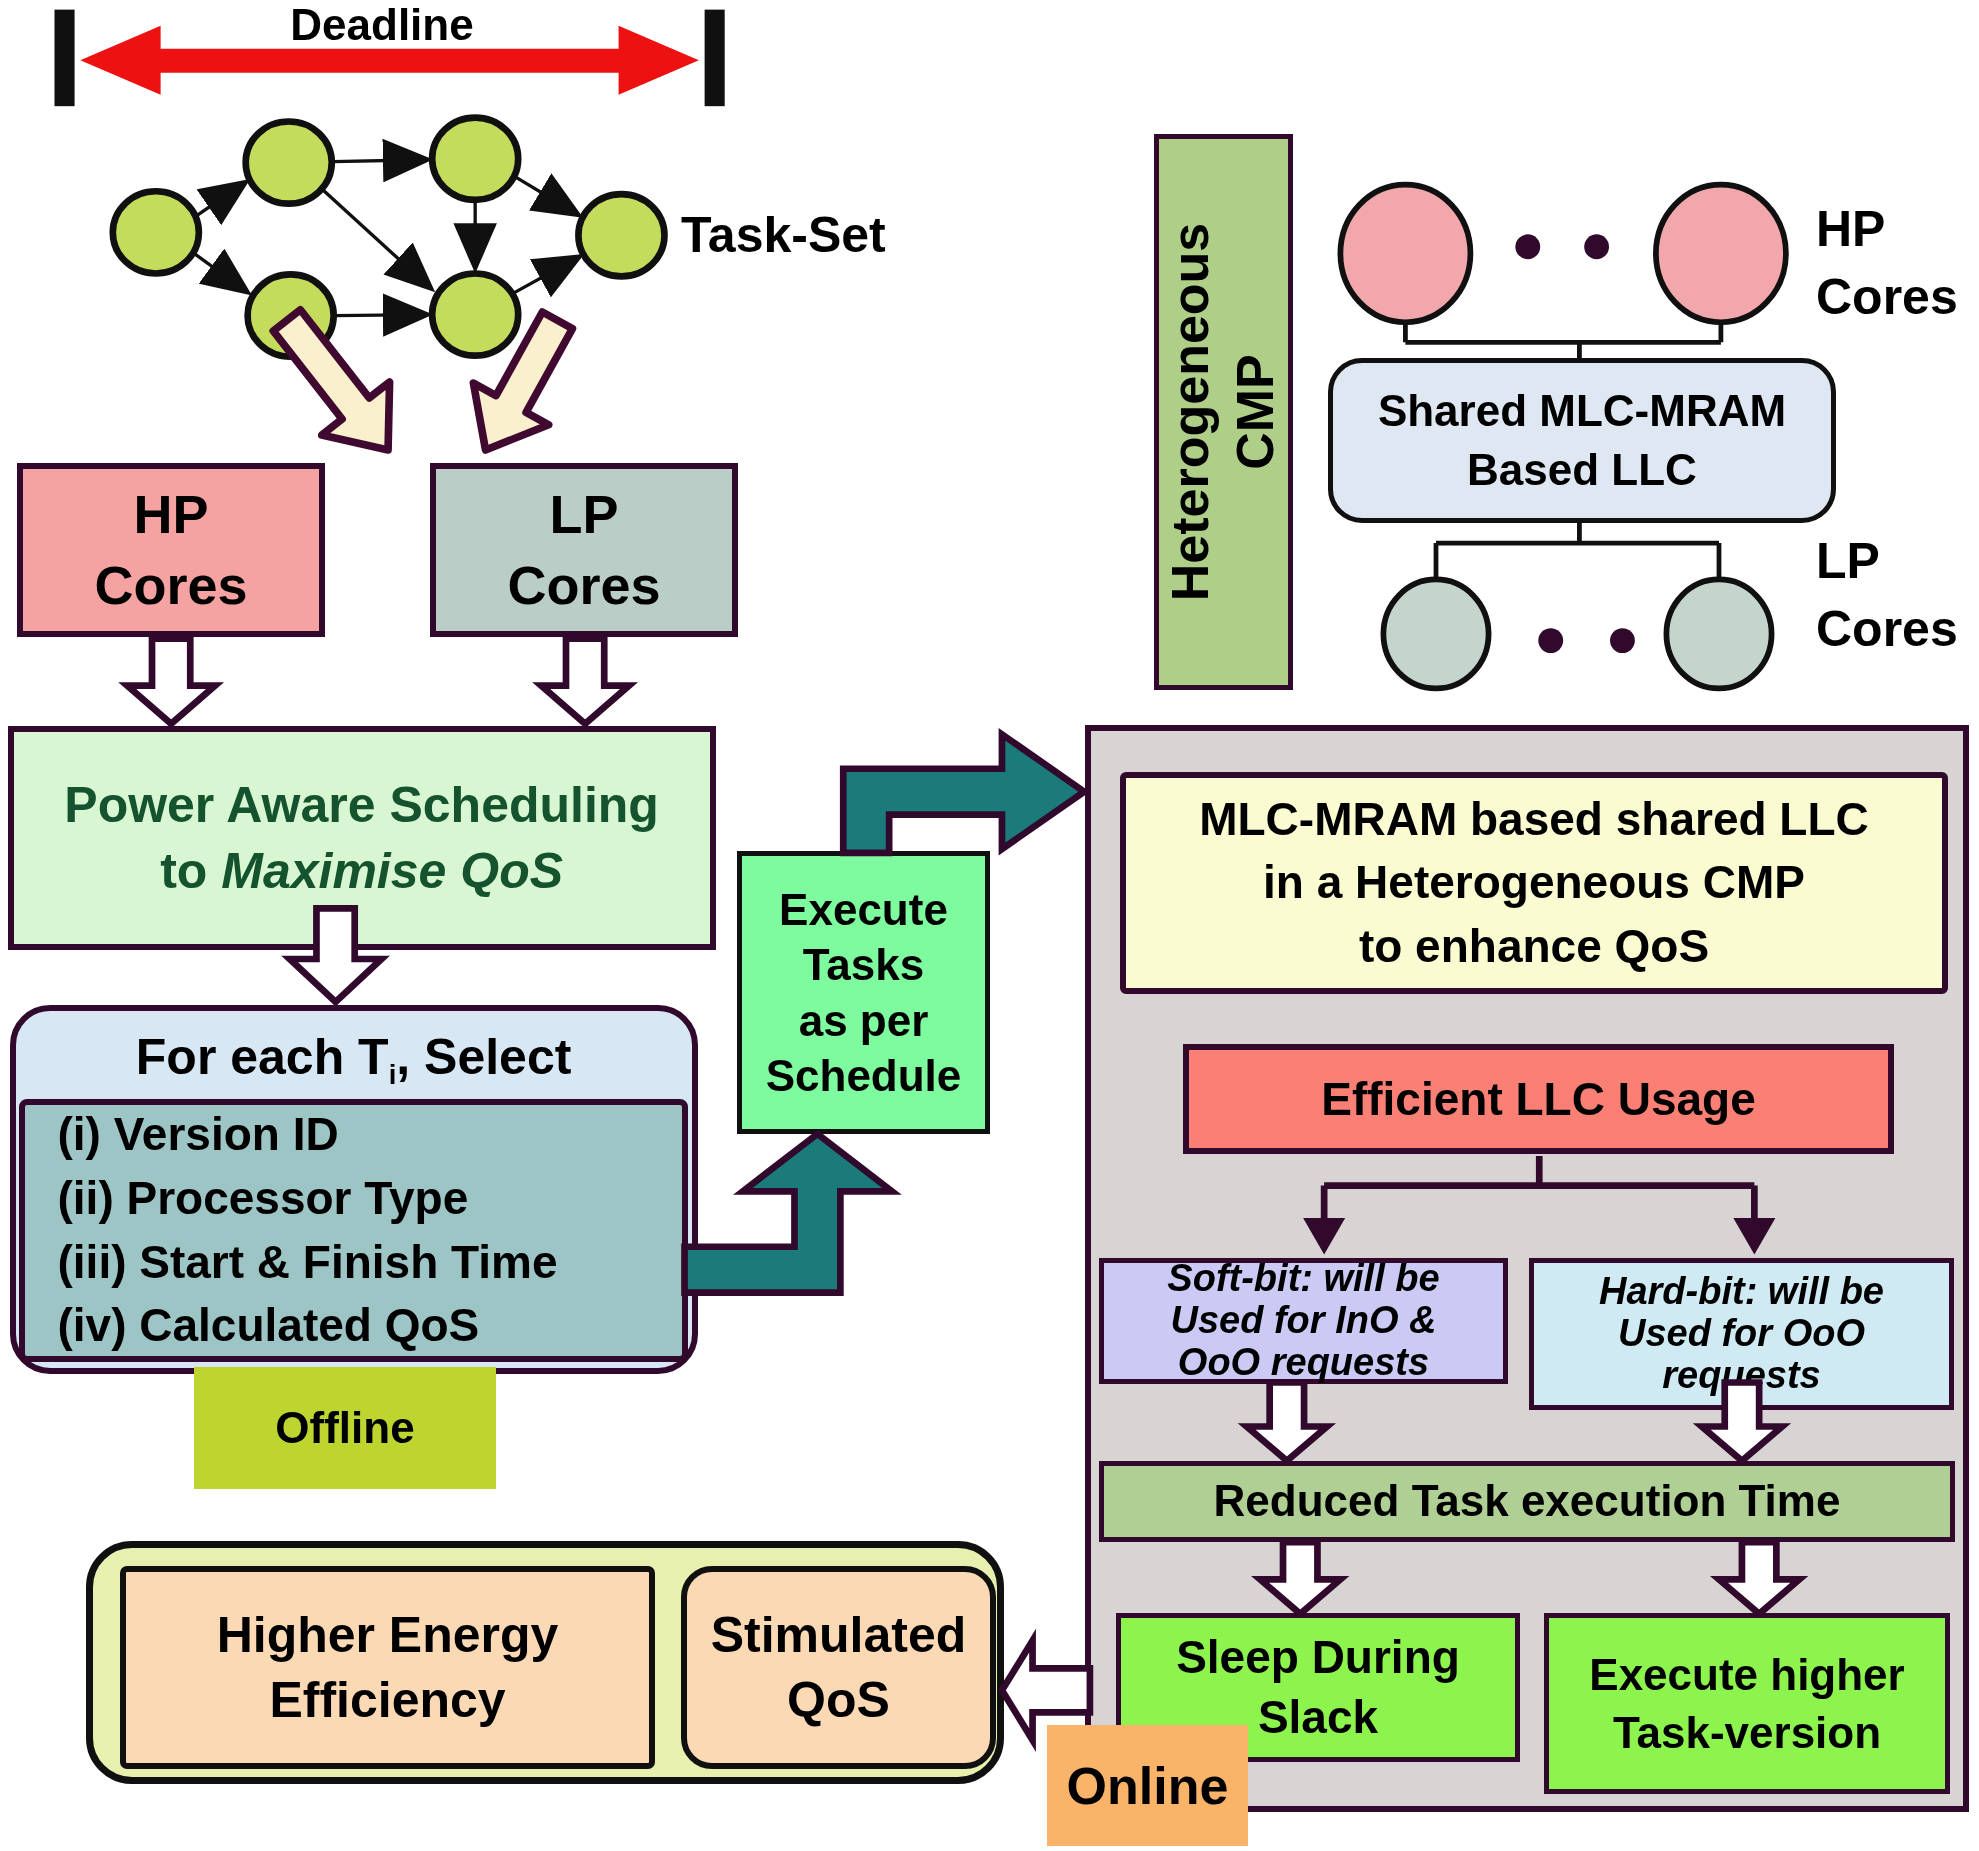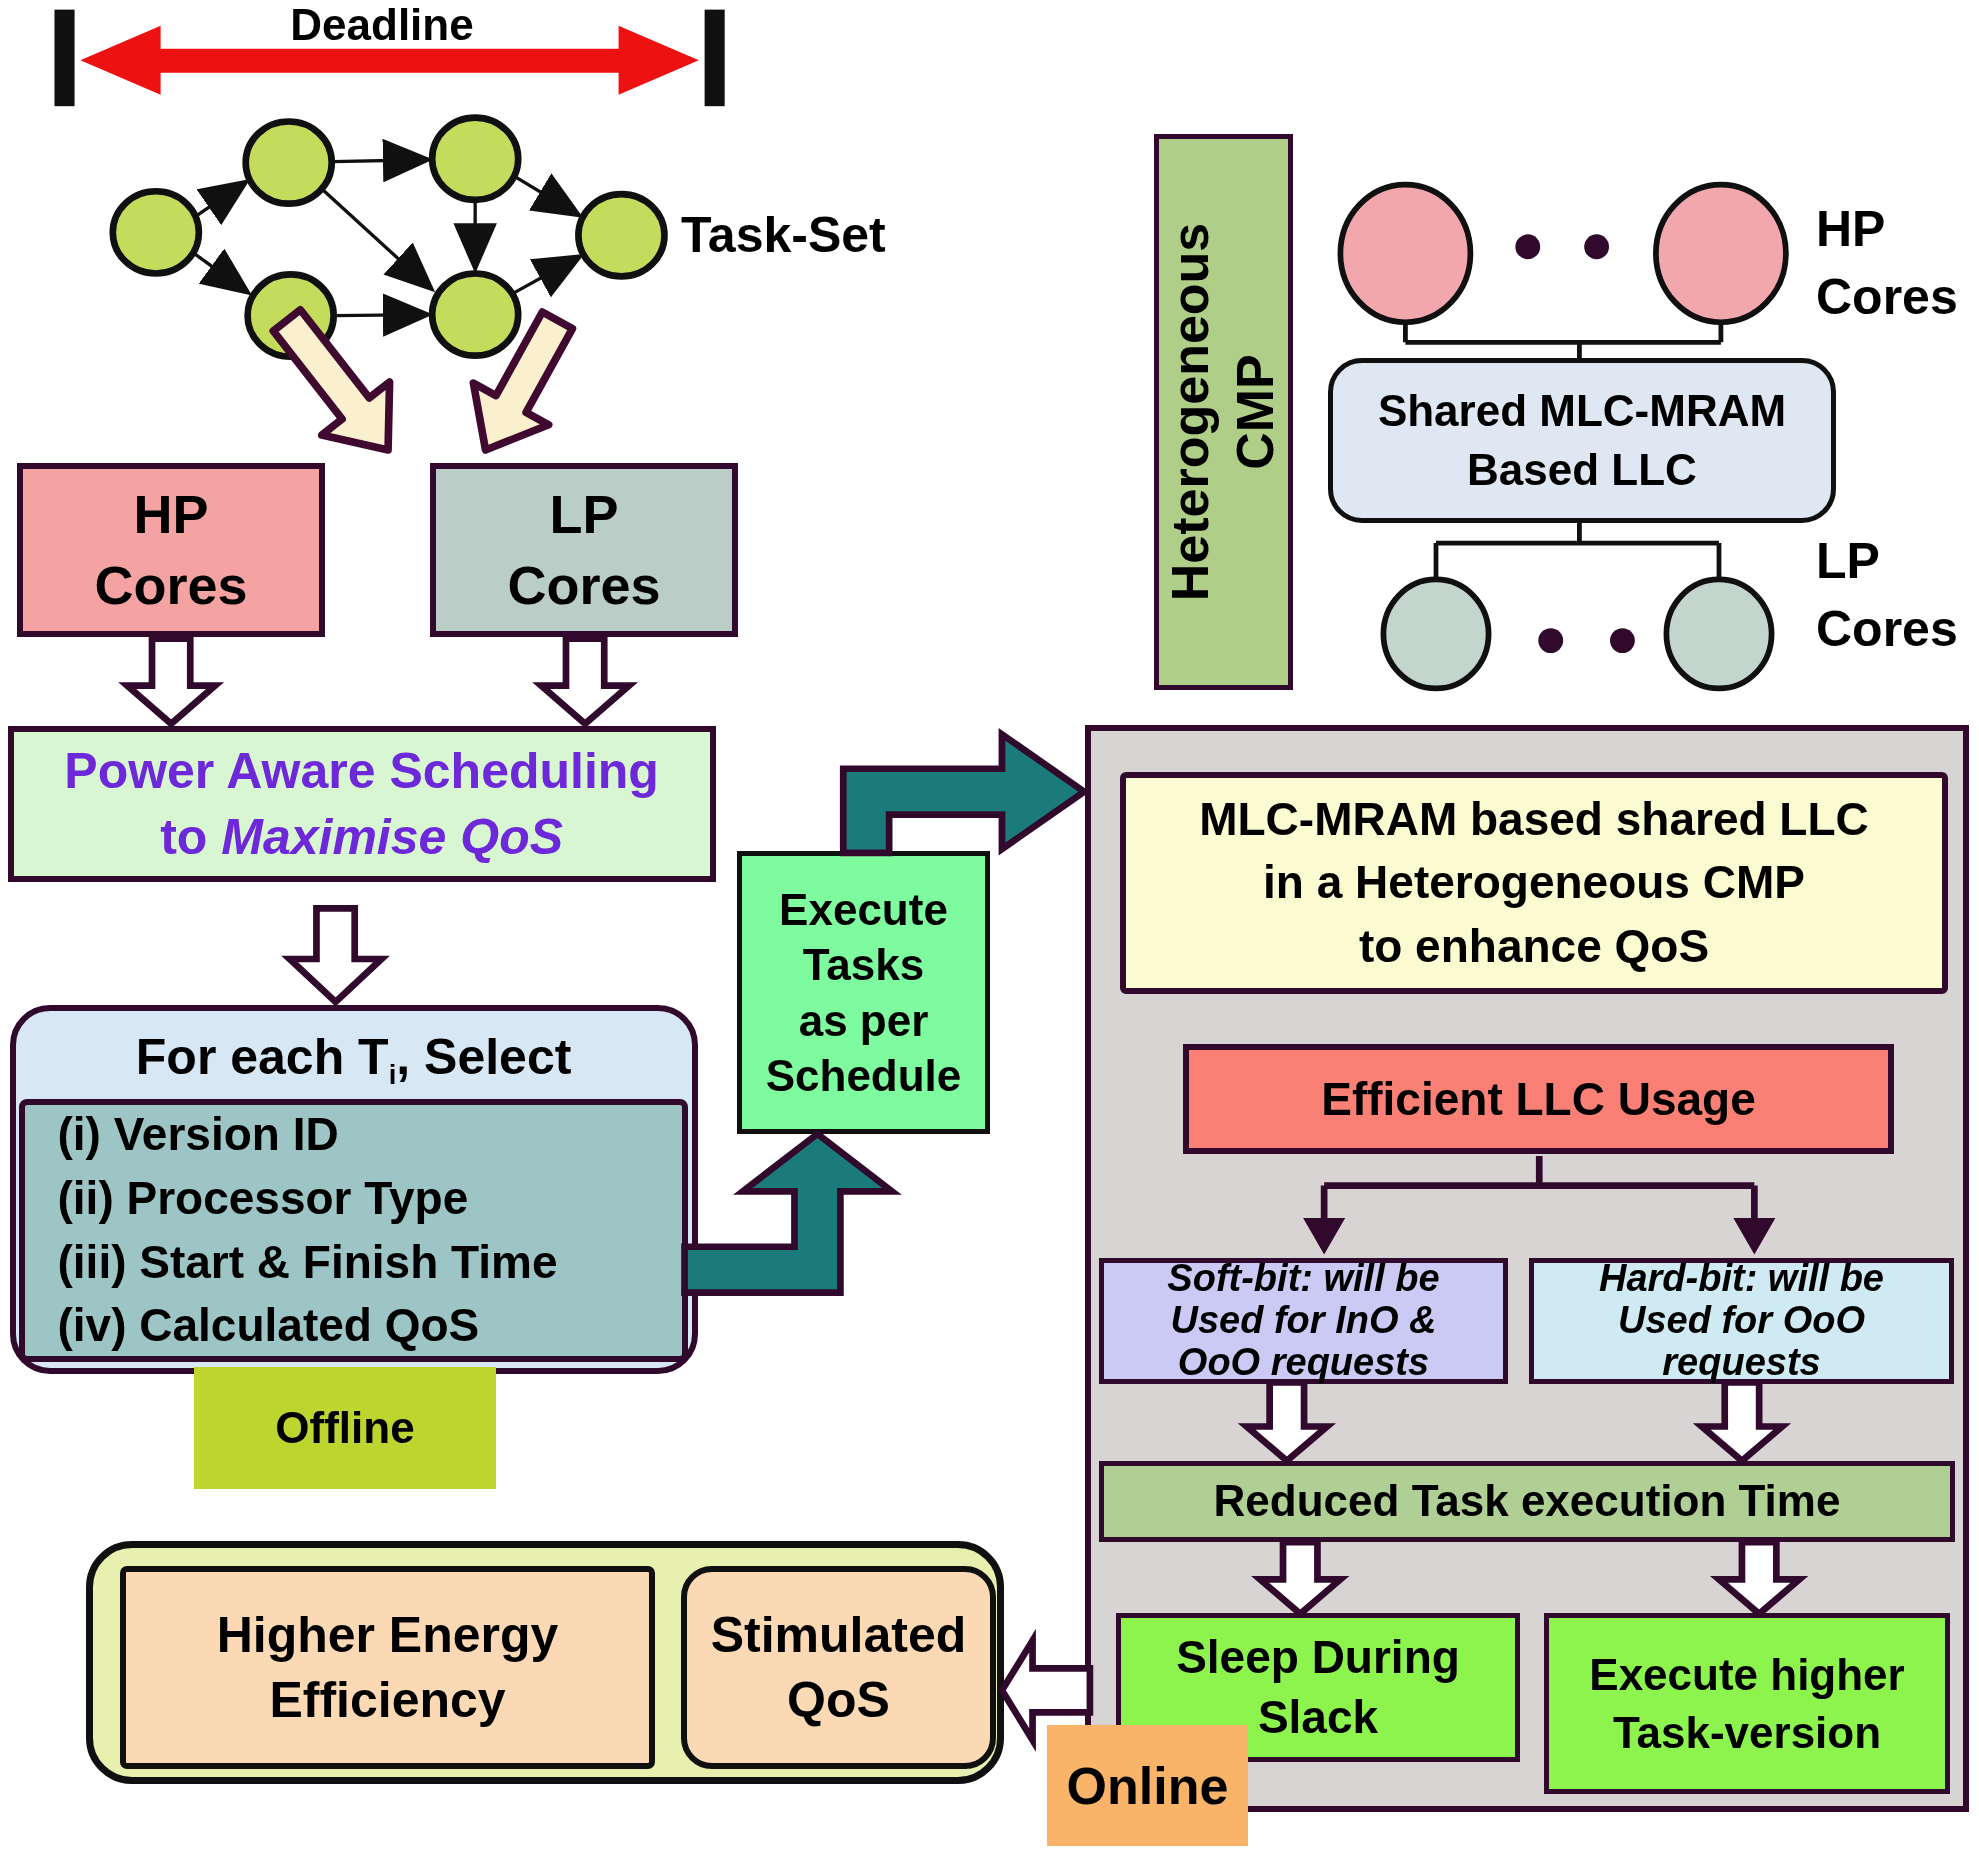--- a/index.html
+++ b/index.html
@@ -39,21 +39,21 @@
   <div class="box" style="left:17px;top:463px;width:308px;height:174px;background:#f5a2a2;font-size:54px;">
     <div>HP</div>
     <div>Cores</div>
   </div>
 
   <div class="box" style="left:430px;top:463px;width:308px;height:174px;background:#bacdc6;font-size:54px;">
     <div>LP</div>
     <div>Cores</div>
   </div>
 
-  <div class="box" style="left:7.6px;top:726px;width:708px;height:156px;background:#d9f6d2;font-size:50px;color:#6d28d9;">
+  <div class="box" style="left:7.6px;top:726px;width:708px;height:224px;background:#d9f6d2;font-size:50px;color:#14532d;">
     <div>Power Aware Scheduling</div>
     <div>
       <span>to </span><span class="it">Maximise QoS</span>
     </div>
   </div>
 
   <div class="box" style="left:9.6px;top:1005px;width:688px;height:369px;background:#d7e7f4;border-radius:40px;justify-content:flex-start;">
     <div style="height:95px;display:flex;align-items:center;font-size:50px;">
       <span><span>For each T</span><span class="sub">i</span><span>, Select</span></span>
     </div>
@@ -108,21 +108,21 @@
   <div class="box" style="left:1183px;top:1044px;width:711px;height:110px;background:#fa8075;font-size:46px;">
       <span>Efficient LLC Usage</span>
     </div>
 
   <div class="box it" style="left:1099px;top:1258px;width:409px;height:126px;background:#cacaf5;border-width:5.7px;font-size:38px;line-height:1.1;">
     <div>Soft-bit: will be</div>
     <div>Used for InO &amp;</div>
     <div>OoO requests</div>
   </div>
 
-  <div class="box it" style="left:1529px;top:1258px;width:425px;height:126px;background:#d0eaf3;border-width:5.7px;font-size:38px;line-height:1.1;">
+  <div class="box it" style="left:1529px;top:1258px;width:425px;height:152px;background:#d0eaf3;border-width:5.7px;font-size:38px;line-height:1.1;">
     <div>Hard-bit: will be</div>
     <div>Used for OoO</div>
     <div>requests</div>
   </div>
 
   <div class="box" style="left:1099px;top:1461px;width:856px;height:81px;background:#afcf94;border-width:5.7px;font-size:44px;">
       <span>Reduced Task execution Time</span>
     </div>
 
   <div class="box" style="left:1116px;top:1613px;width:404px;height:149px;background:#8df44e;border-width:5.7px;font-size:46px;line-height:1.3;">

